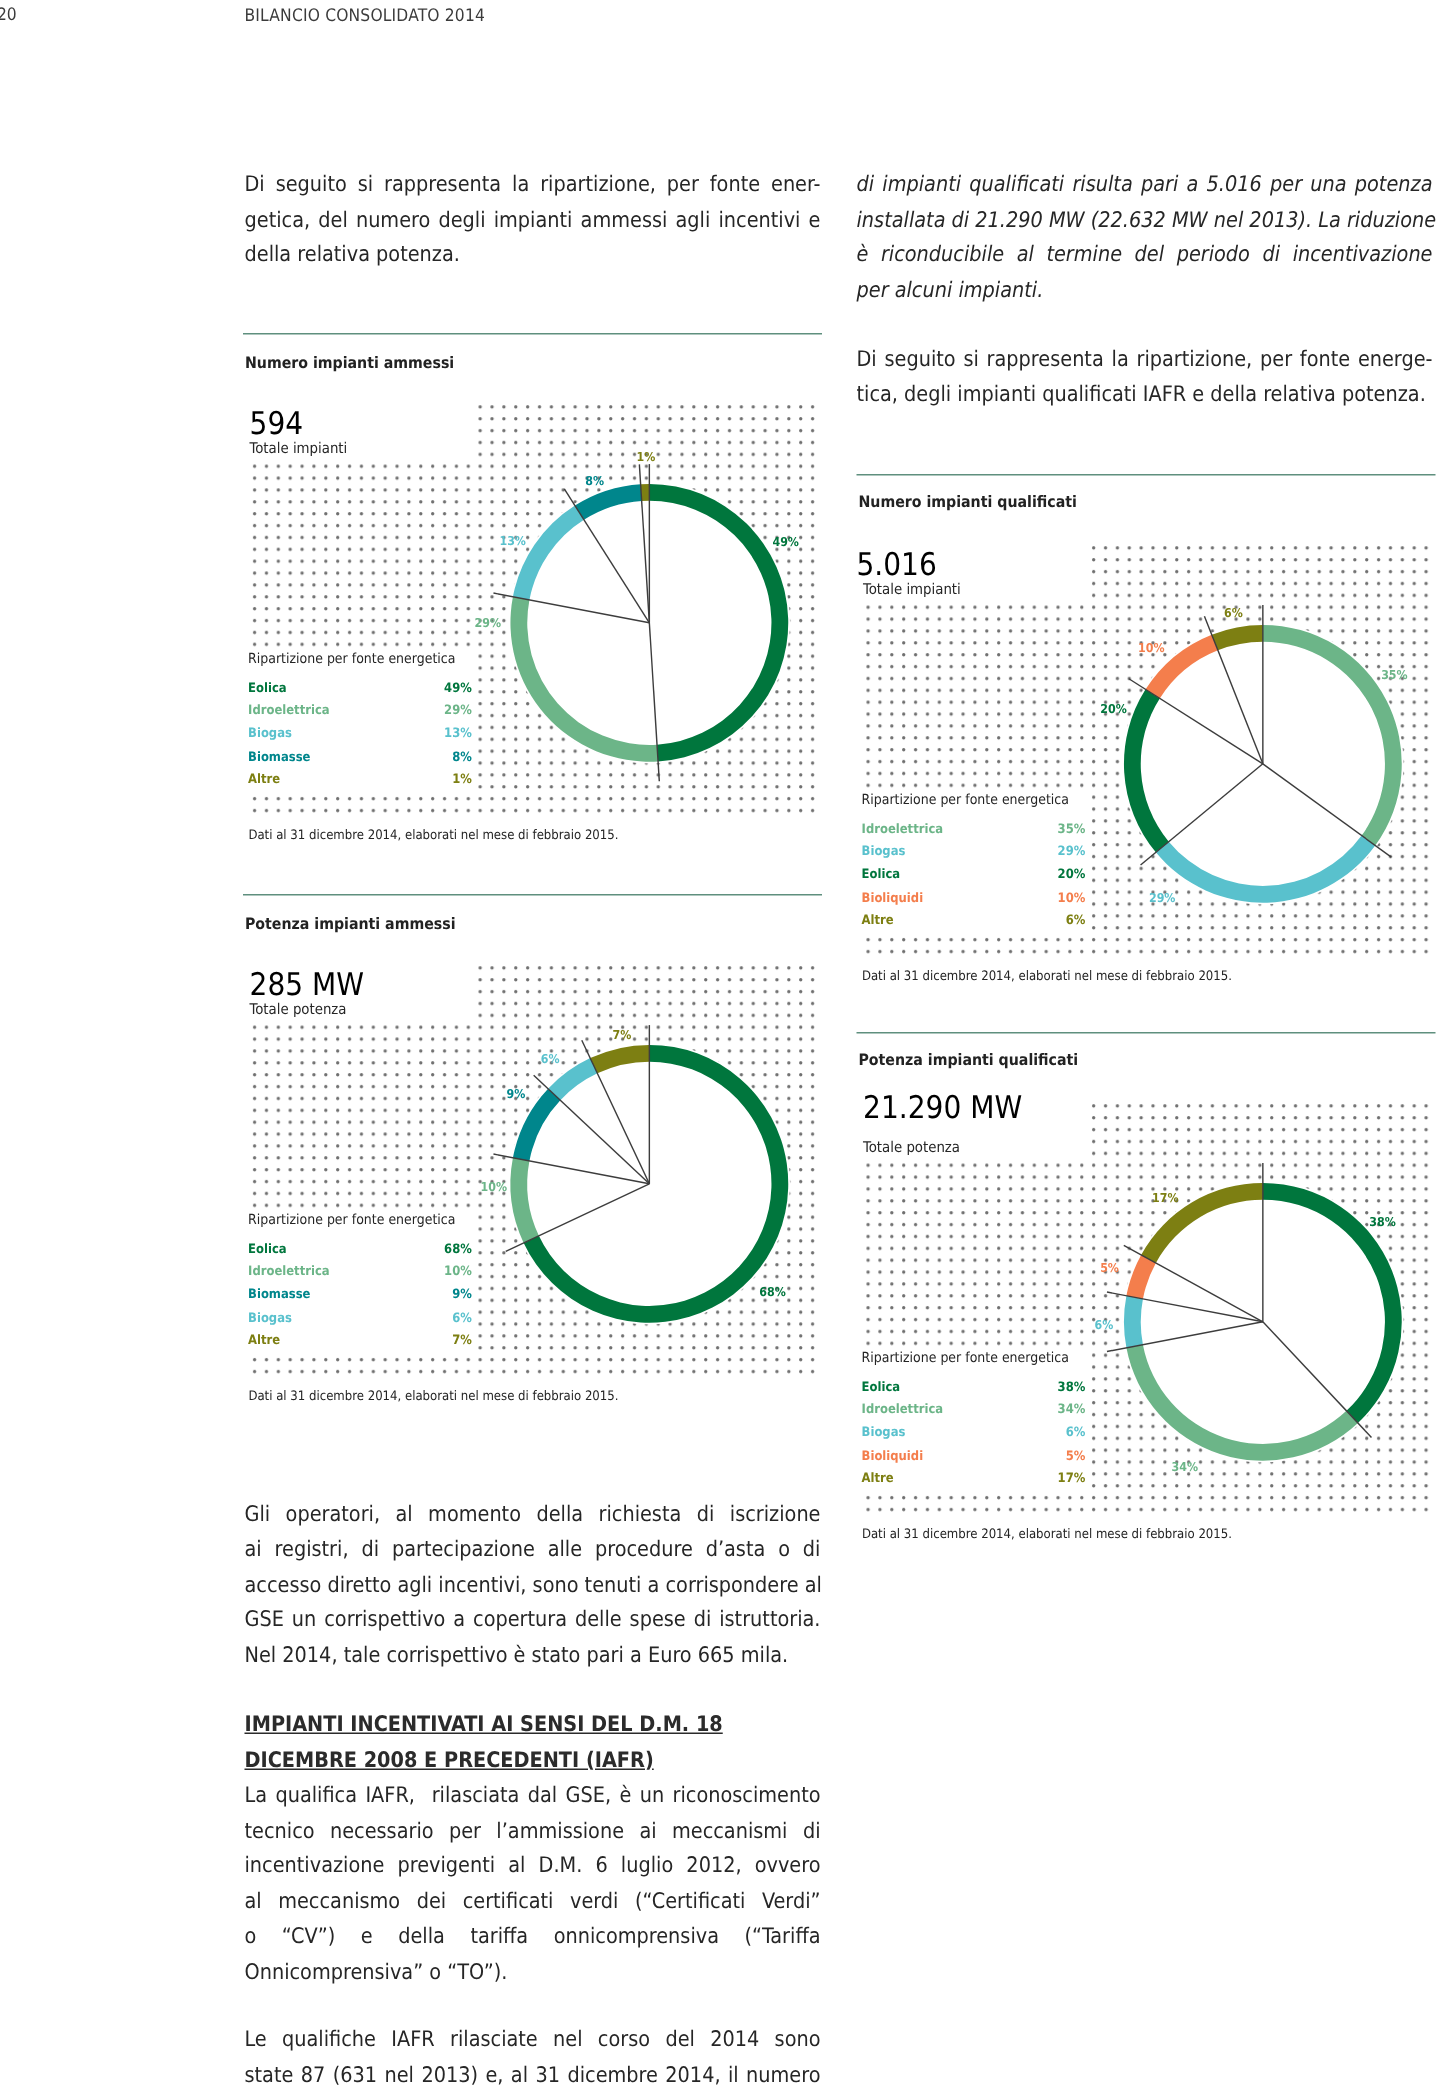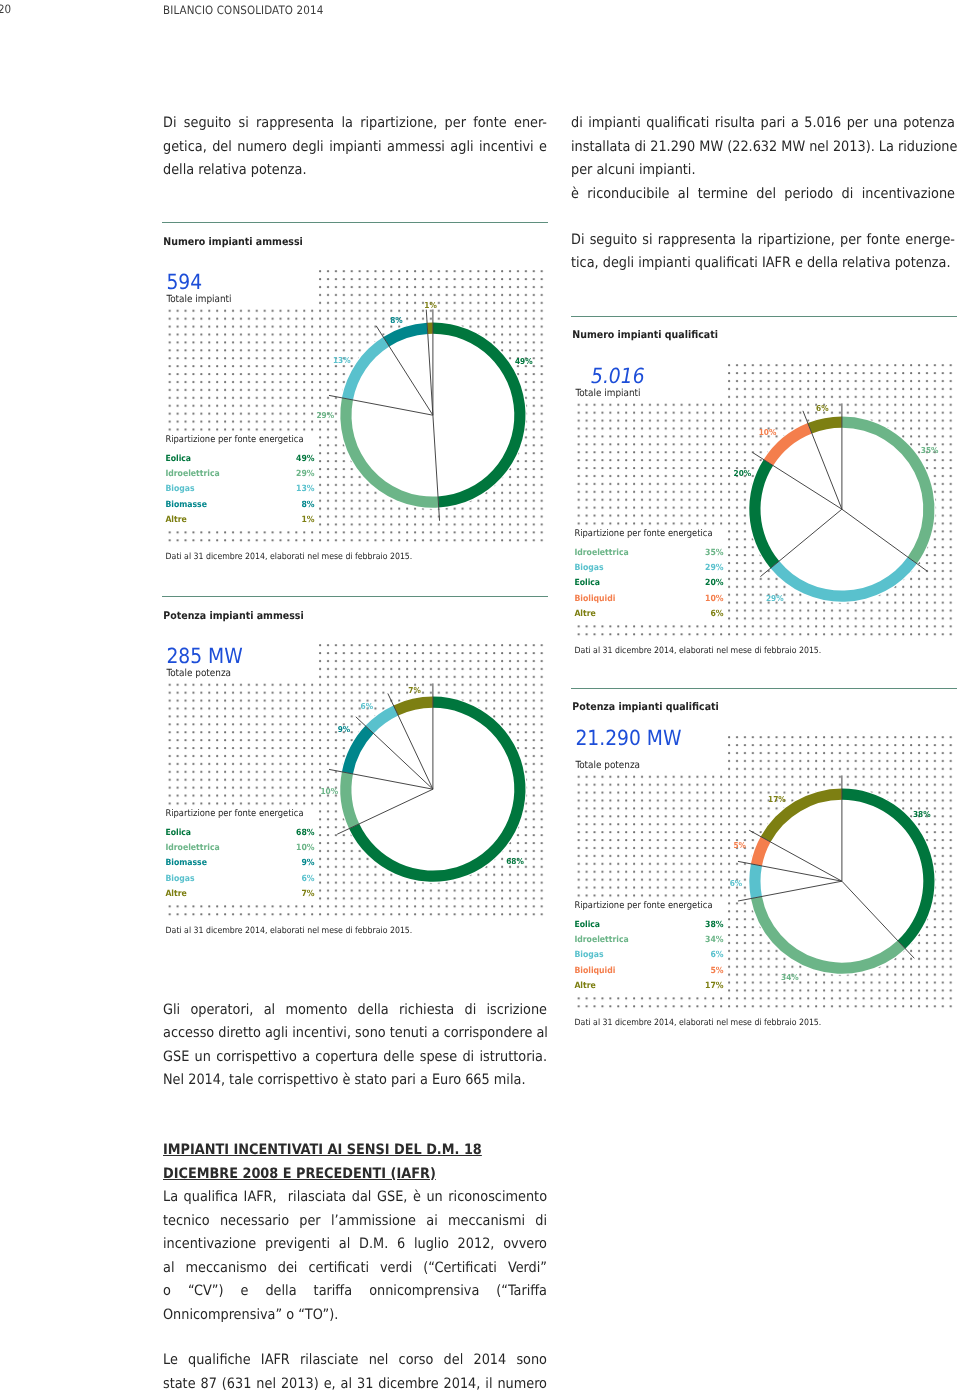--- a/index.html
+++ b/index.html
@@ -12,32 +12,32 @@
   #page-num{left:-2px;top:1.5px;font-size:11.5px;color:#3b3b3b;}
   #doc-header{left:163px;top:3px;font-size:11.5px;color:#3b3b3b;letter-spacing:.12px;}
 
   
   .par{width:384px;}
   .par .ln{font-size:14.3px;height:23.5px;line-height:23.5px;color:#262626;white-space:pre;
            text-align:justify;text-align-last:justify;}
   .par .ln.last{text-align-last:left;}
 
   #intro-par{left:163px;top:112.1px;}
-  #rc-par1{left:571px;top:112.3px;}
+  #rc-par1{left:571px;top:112.3px;font-style:italic;}
   #rc-par2{left:571px;top:228.9px;}
   #closing-par{left:163px;top:998.6px;}
   #sec-head{left:163px;top:1139.1px;width:384px;text-decoration:underline;}
   #sec-head .ln{font-weight:bold;font-size:14.3px;height:23.5px;line-height:23.5px;white-space:pre;}
   #sec-par{left:163px;top:1186px;}
   #last-par{left:163px;top:1349px;}
   .rule{height:1.4px;background:#5f8f7e;width:100%;}
   .blk-title{font-size:10.5px;font-weight:bold;color:#222;position:absolute;left:1.3px;top:13.6px;white-space:pre;}
   .chartwrap{position:absolute;left:0;top:0;width:386px;}
 
-  .bignum{position:absolute;font-size:20.8px;color:#1d4ed8;line-height:20px;white-space:pre;}
+  .bignum{position:absolute;font-size:20.8px;color:#000000;line-height:20px;white-space:pre;}
   .sublabel{position:absolute;font-size:9.9px;color:#262626;line-height:11px;white-space:pre;}
 
   .legend{position:absolute;}
   .legend-title{font-size:9.3px;color:#242424;white-space:pre;height:19.6px;line-height:15px;}
   .legend-row{position:relative;font-size:8.6px;font-weight:bold;height:15.3px;line-height:15.3px;width:149.2px;text-align:center;}
   .legend-row .nm{position:absolute;left:0;top:0;white-space:pre;}
   .legend-row .pc{position:absolute;right:0;top:0;white-space:pre;}
   .footnote{position:absolute;font-size:8.7px;font-weight:normal;color:#242424;white-space:pre;}
   svg{display:block;position:absolute;left:0;top:0;}
   svg text{paint-order:stroke;}
@@ -51,22 +51,22 @@
 <div class="abs" id="doc-header">BILANCIO CONSOLIDATO 2014</div>
 
 <div class="abs par" id="intro-par">
     <div class="ln">Di seguito si rappresenta la ripartizione, per fonte ener-</div>
     <div class="ln">getica, del numero degli impianti ammessi agli incentivi e</div>
     <div class="ln last">della relativa potenza.</div>
   </div>
 <div class="abs par" id="rc-par1">
     <div class="ln">di impianti qualificati risulta pari a 5.016 per una potenza</div>
     <div class="ln">installata di 21.290 MW (22.632 MW nel 2013). La riduzione</div>
+    <div class="ln">è riconducibile al termine del periodo di incentivazione</div>
     <div class="ln last">per alcuni impianti.</div>
-    <div class="ln">è riconducibile al termine del periodo di incentivazione</div>
   </div>
 <div class="abs par" id="rc-par2">
     <div class="ln">Di seguito si rappresenta la ripartizione, per fonte energe-</div>
     <div class="ln last">tica, degli impianti qualificati IAFR e della relativa potenza.</div>
   </div>
 
 <div class="abs" id="chart-0" style="left: 162px; top: 222px; width: 386px;">
     <div class="rule"></div>
     <div class="blk-title">Numero impianti ammessi</div>
     <div class="chartwrap" style="height: 326px;">
@@ -147,21 +147,21 @@
         <line x1="270.9" y1="193.2" x2="356.4939980048694" y2="255.38767969254366" stroke="#3d3d3d" stroke-width="0.95"></line>
         <line x1="270.9" y1="193.2" x2="189.3796989143215" y2="260.63945811541134" stroke="#3d3d3d" stroke-width="0.95"></line>
         <line x1="270.9" y1="193.2" x2="181.57010548188677" y2="136.50952509122217" stroke="#3d3d3d" stroke-width="0.95"></line>
         <line x1="270.9" y1="193.2" x2="231.95242232596098" y2="94.82964779302303" stroke="#3d3d3d" stroke-width="0.95"></line>
         <text x="358.6" y="136.7" fill="#6cb588" text-anchor="middle" class="pctlab">35%</text>
         <text x="203.8" y="285.1" fill="#59c1cd" text-anchor="middle" class="pctlab">29%</text>
         <text x="171.4" y="159.5" fill="#00763d" text-anchor="middle" class="pctlab">20%</text>
         <text x="196.5" y="118.9" fill="#f47e4c" text-anchor="middle" class="pctlab">10%</text>
         <text x="251.3" y="95.1" fill="#7d7f12" text-anchor="middle" class="pctlab">6%</text>
       </svg>
-      <div class="bignum" style="left: 20px; top: 50.4px; font-style: italic;">5.016</div>
+      <div class="bignum" style="left: 0; top: 50.4px;">5.016</div>
       <div class="sublabel" style="left: 4.4px; top: 71.9px;">Totale impianti</div>
       <div class="legend" style="left: 3.4px; top: 210.3px;">
         <div class="legend-title">Ripartizione per fonte energetica</div>
         <div class="legend-row" style="color: rgb(108, 181, 136);">
           <span class="nm">Idroelettrica</span>
           <span class="pc">35%</span>
         </div>
         <div class="legend-row" style="color: rgb(89, 193, 205);">
           <span class="nm">Biogas</span>
           <span class="pc">29%</span>
@@ -294,20 +294,21 @@
           <span class="nm">Altre</span>
           <span class="pc">17%</span>
         </div>
       </div>
       <div class="footnote" style="left: 3.6px; top: 330.1px;">Dati al 31 dicembre 2014, elaborati nel mese di febbraio 2015.</div>
     </div>
   </div>
 
 <div class="abs par" id="closing-par">
     <div class="ln">Gli operatori, al momento della richiesta di iscrizione</div>
+    <div class="ln">ai registri, di partecipazione alle procedure d’asta o di</div>
     <div class="ln">accesso diretto agli incentivi, sono tenuti a corrispondere al</div>
     <div class="ln">GSE un corrispettivo a copertura delle spese di istruttoria.</div>
     <div class="ln last">Nel 2014, tale corrispettivo è stato pari a Euro 665 mila.</div>
   </div>
 <div class="abs" id="sec-head">
     <div class="ln nojust">IMPIANTI INCENTIVATI AI SENSI DEL D.M. 18</div>
     <div class="ln nojust">DICEMBRE 2008 E PRECEDENTI (IAFR)</div>
   </div>
 <div class="abs par" id="sec-par">
     <div class="ln">La qualifica IAFR,  rilasciata dal GSE, è un riconoscimento</div>

